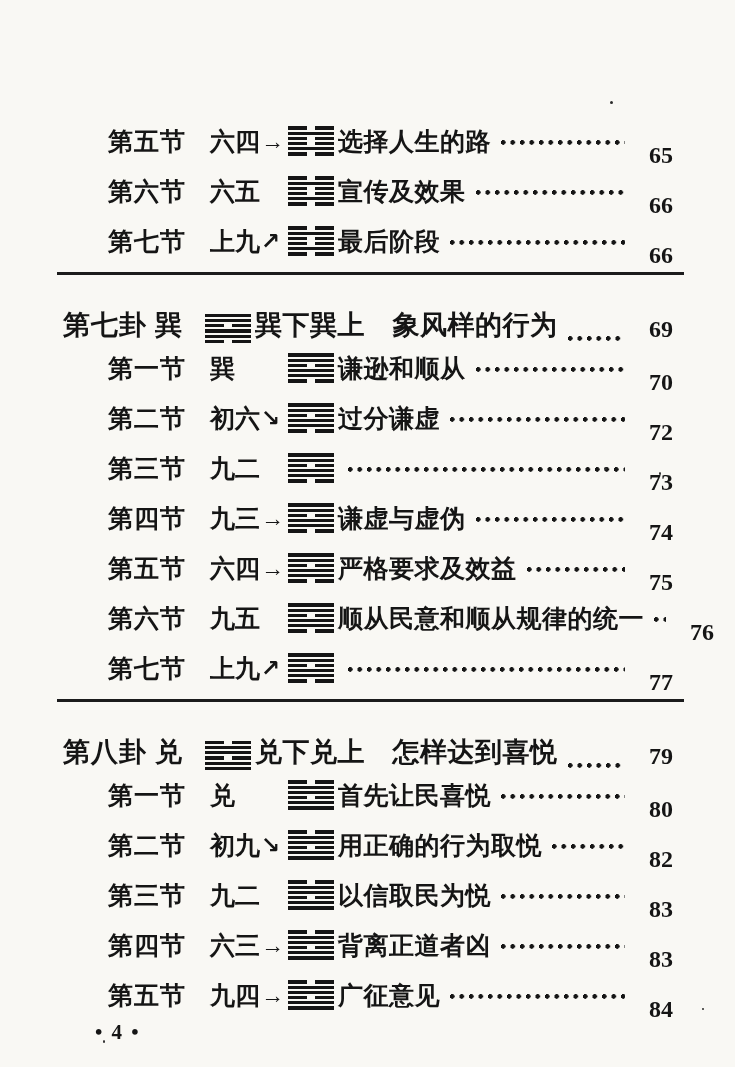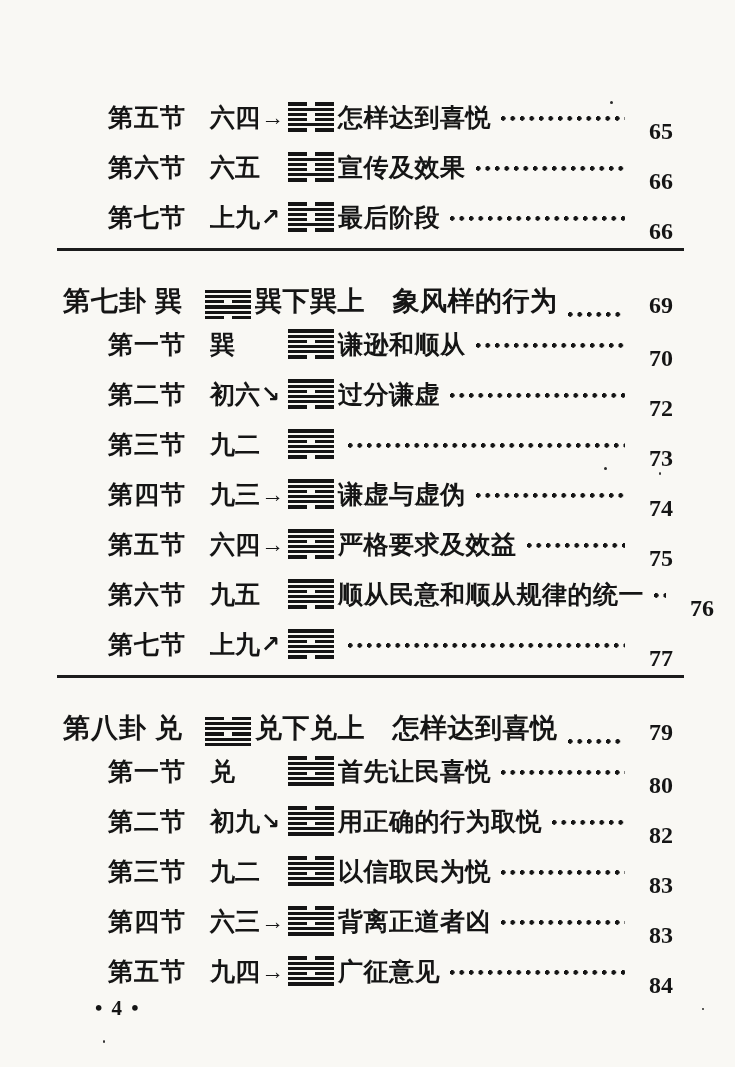--- a/index.html
+++ b/index.html
@@ -3,21 +3,21 @@
 <meta charset="utf-8">
 <style>
   html,body{margin:0;padding:0;}
   body{
     width:735px;height:1067px;
     background:#f9f8f4;
     color:#151515;
     font-family:"Liberation Sans","DejaVu Sans",sans-serif;
     position:relative;overflow:hidden;
   }
-  .page{position:absolute;inset:0;padding-top:92px;box-sizing:border-box;}
+  .page{position:absolute;inset:0;padding-top:116px;box-sizing:border-box;}
   .row{display:flex;align-items:center;height:50px;padding-right:62px;font-weight:bold;}
   .row.section{font-size:25px;}
   .row.chapter{font-size:27px;height:54px;align-items:flex-end;}
   .label{flex:none;white-space:nowrap;letter-spacing:1px;}
   .section .label{margin-left:108px;width:102px;}
   .chapter .label{margin-left:63px;width:92px;}
   .subcell{flex:none;display:flex;align-items:center;white-space:nowrap;}
   .section .subcell{width:78px;text-align:right;}
   .chapter .subcell{width:50px;}
   .arrow{font-size:0.92em;line-height:1;margin-left:1px;font-weight:bold;}
@@ -56,21 +56,21 @@
           <span class="arrow">→</span>
         </span>
         <span class="hexagram">
           <span class="hexline broken"></span>
           <span class="hexline solid"></span>
           <span class="hexline broken"></span>
           <span class="hexline broken"></span>
           <span class="hexline solid"></span>
           <span class="hexline broken"></span>
         </span>
-        <span class="title">怎样达到喜悦</span>
+        <span class="title">选择人生的路</span>
         <span class="leader"></span>
         <span class="pagenum">65</span>
       </div>
       <div class="row section">
         <span class="label">第六节</span>
         <span class="subcell">
           <span class="subject">六五</span>
         </span>
         <span class="hexagram">
           <span class="hexline broken"></span>

